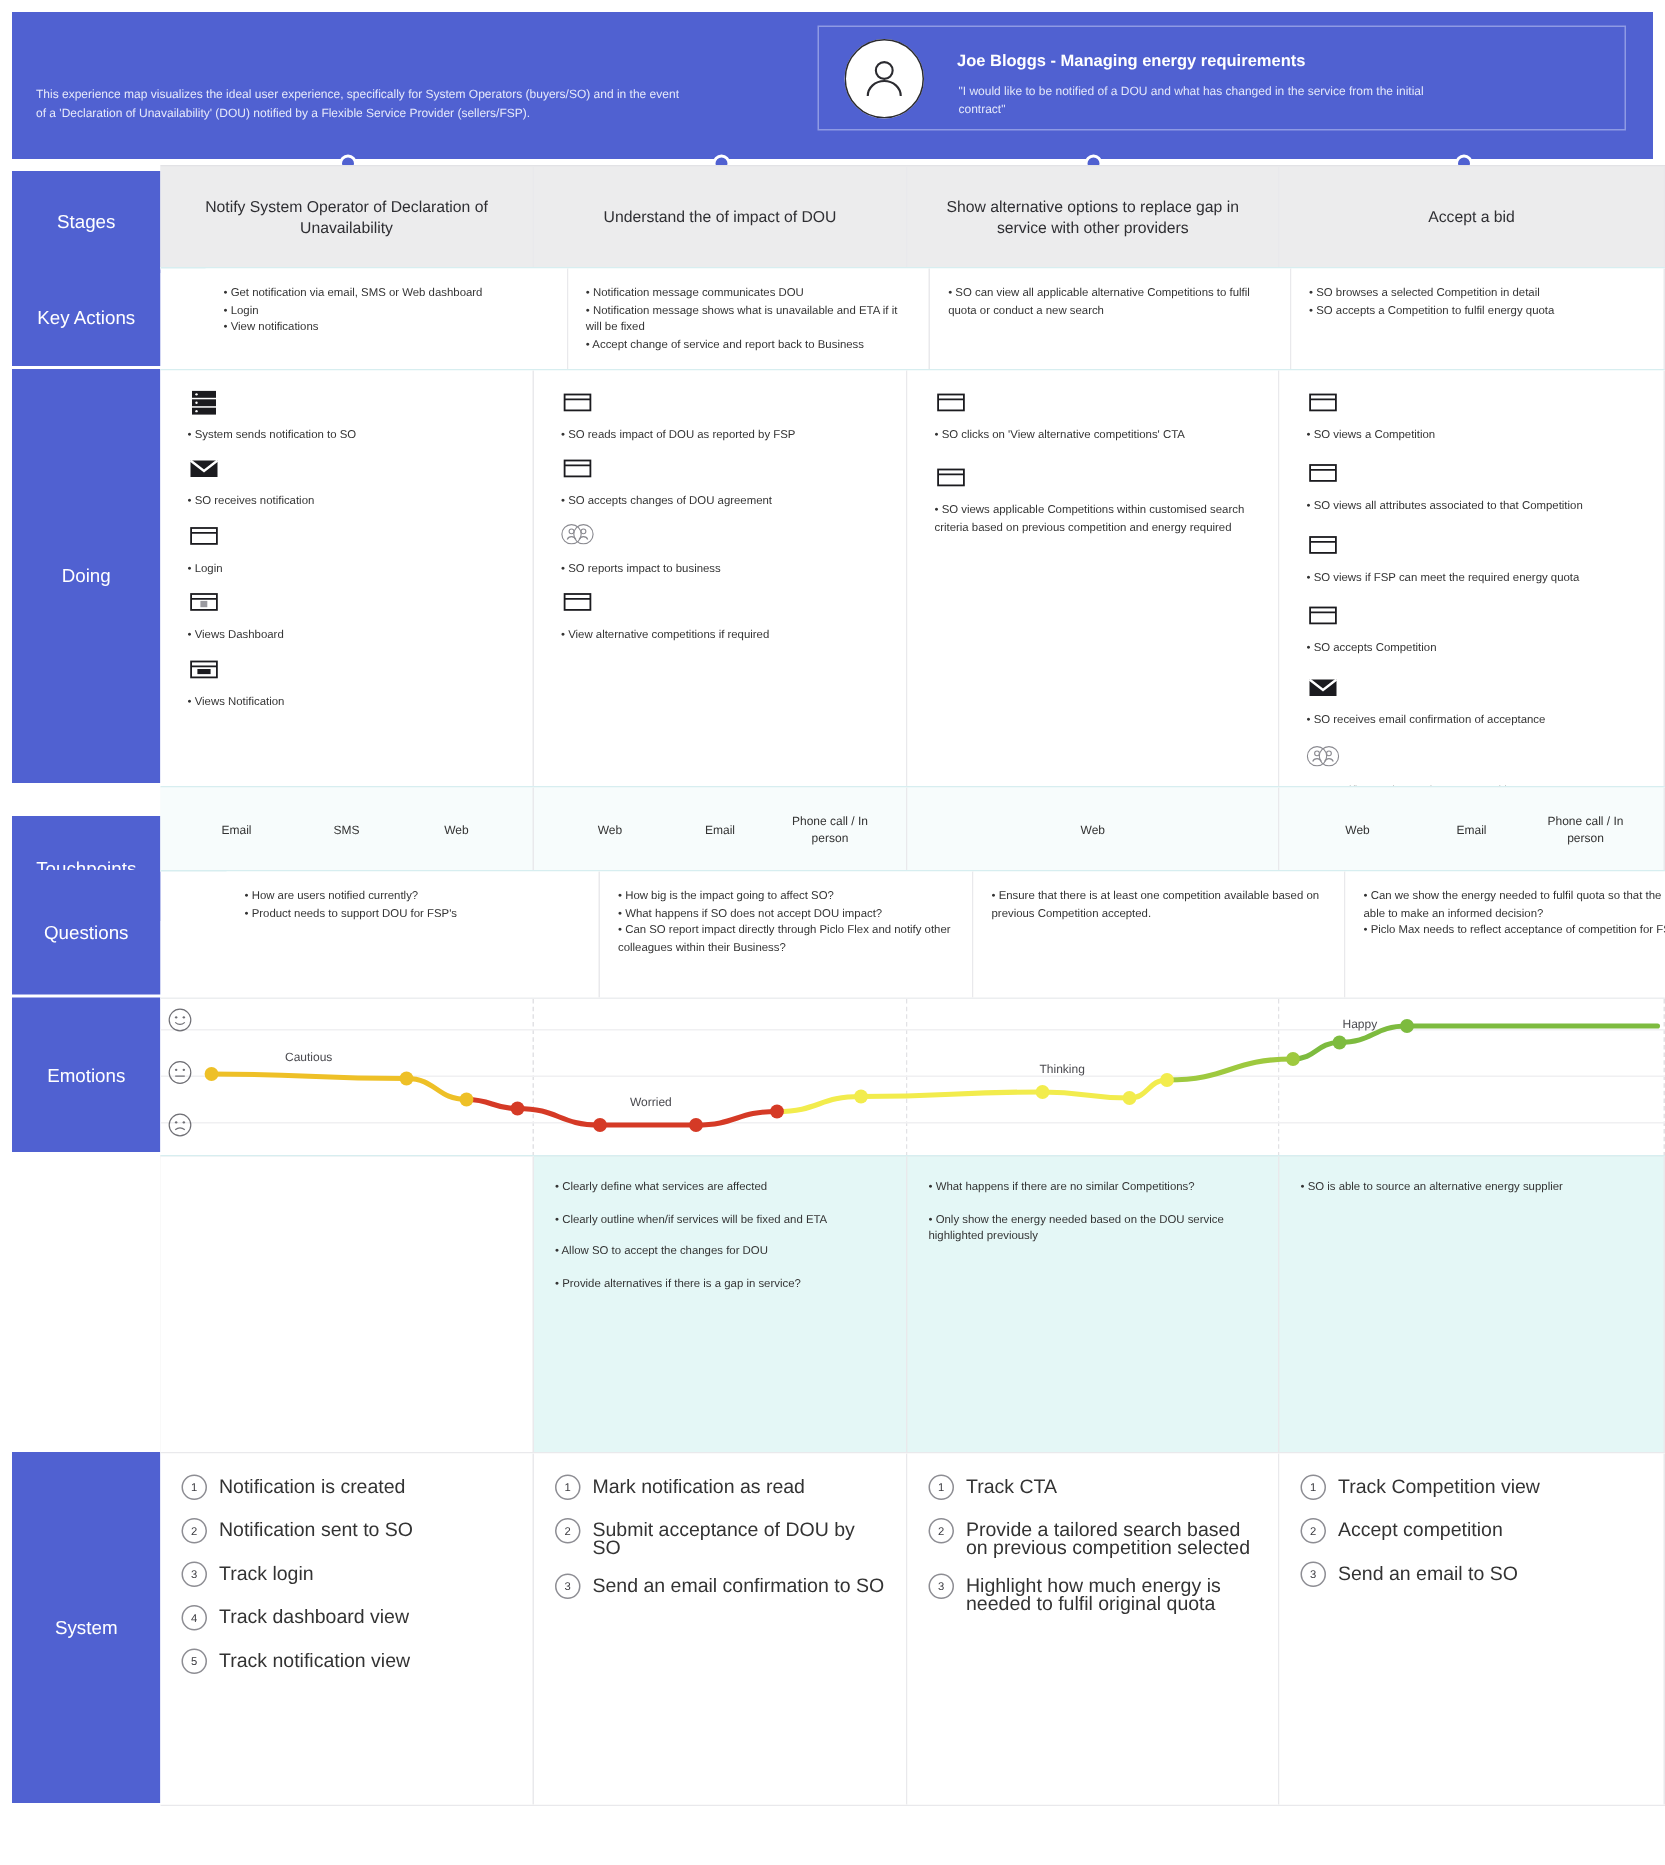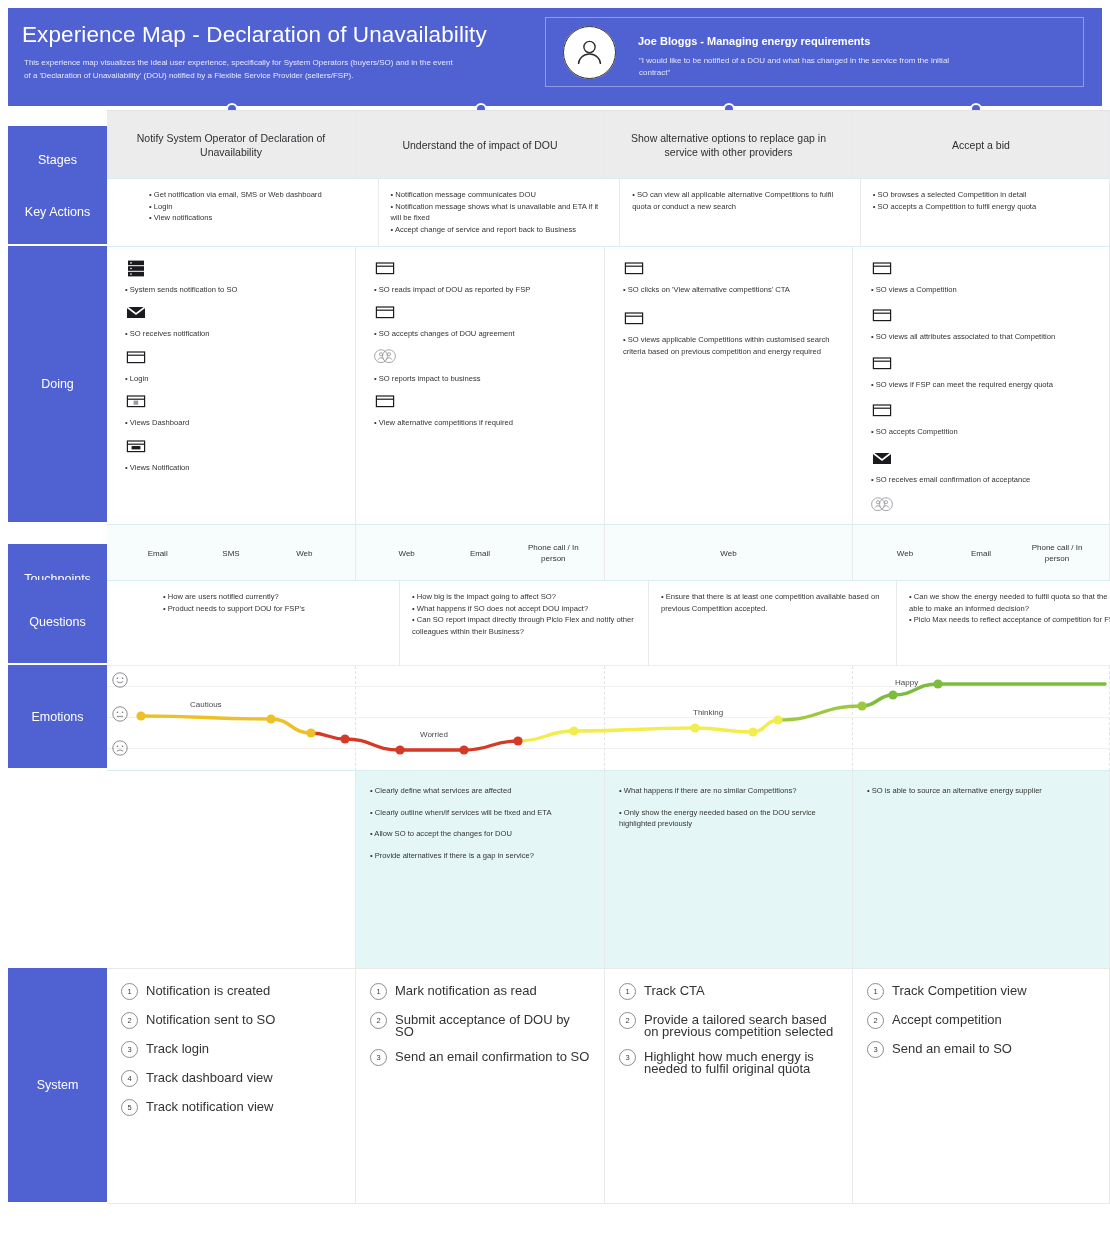--- a/index.html
+++ b/index.html
@@ -53,21 +53,21 @@
 
   .opp-row{top:770px;height:198px;background:#e5e5e5;border-top:1px solid #d7eef0;}
   .opp-row .cell{padding:14px 14px 0 14px;font-size:7.6px;line-height:11.6px;color:#333;background:#e4f7f6;}
   .opp-row .c1{background:#ffffff;}
   .opp-row .opp-item{margin-bottom:10px;}
 
   .sys-row{top:968px;height:234px;background:#fff;border-top:1px solid #e9e9ec;border-bottom:1px solid #e9e9ec;}
   .sys-row .cell{padding:14px 12px 0 14px;background:#fff;}
 
   
-  .lbl-stages{top:126px;height:68px;}
+  .lbl-stages{top:114px;height:68px;}
   .lbl-key{top:180px;height:64px;}
   .lbl-doing{top:246px;height:276px;}
   .lbl-touch{top:544px;height:70px;}
   .lbl-quest{top:580px;height:83px;}
   .lbl-emo{top:665px;height:103px;}
   .lbl-opp{top:770px;height:196px;}
   .lbl-sys{top:968px;height:234px;}
 
   
   .doitem{display:flex;align-items:flex-start;margin-bottom:8px;flex-direction:column;}
@@ -89,21 +89,20 @@
   .emo-label{position:absolute;font-size:8px;color:#4a4a4f;}
 
   .gridline-h{position:absolute;height:1px;background:#f0f0f2;left:107px;width:1003px;}
 </style>
 </head>
 <body>
 
 <div id="page">
 
   <div class="header">
-    <div class="hdr-title">Experience Map - Declaration of Unavailability</div>
     <div class="hdr-sub">This experience map visualizes the ideal user experience, specifically for System Operators (buyers/SO) and in the event of a 'Declaration of Unavailability' (DOU) notified by a Flexible Service Provider (sellers/FSP).</div>
 
     <div class="persona">
       <div class="persona-av">
         <svg width="53" height="53" viewBox="0 0 53 53">
           <circle cx="26.5" cy="26.5" r="26" fill="#ffffff" stroke="#2b2b30" stroke-width="1"></circle>
           <circle cx="26.5" cy="21" r="5.6" fill="none" stroke="#2b2b30" stroke-width="1.4"></circle>
           <path d="M15.5 38 a11 10 0 0 1 22 0" fill="none" stroke="#2b2b30" stroke-width="1.4"></path>
         </svg>
       </div>

